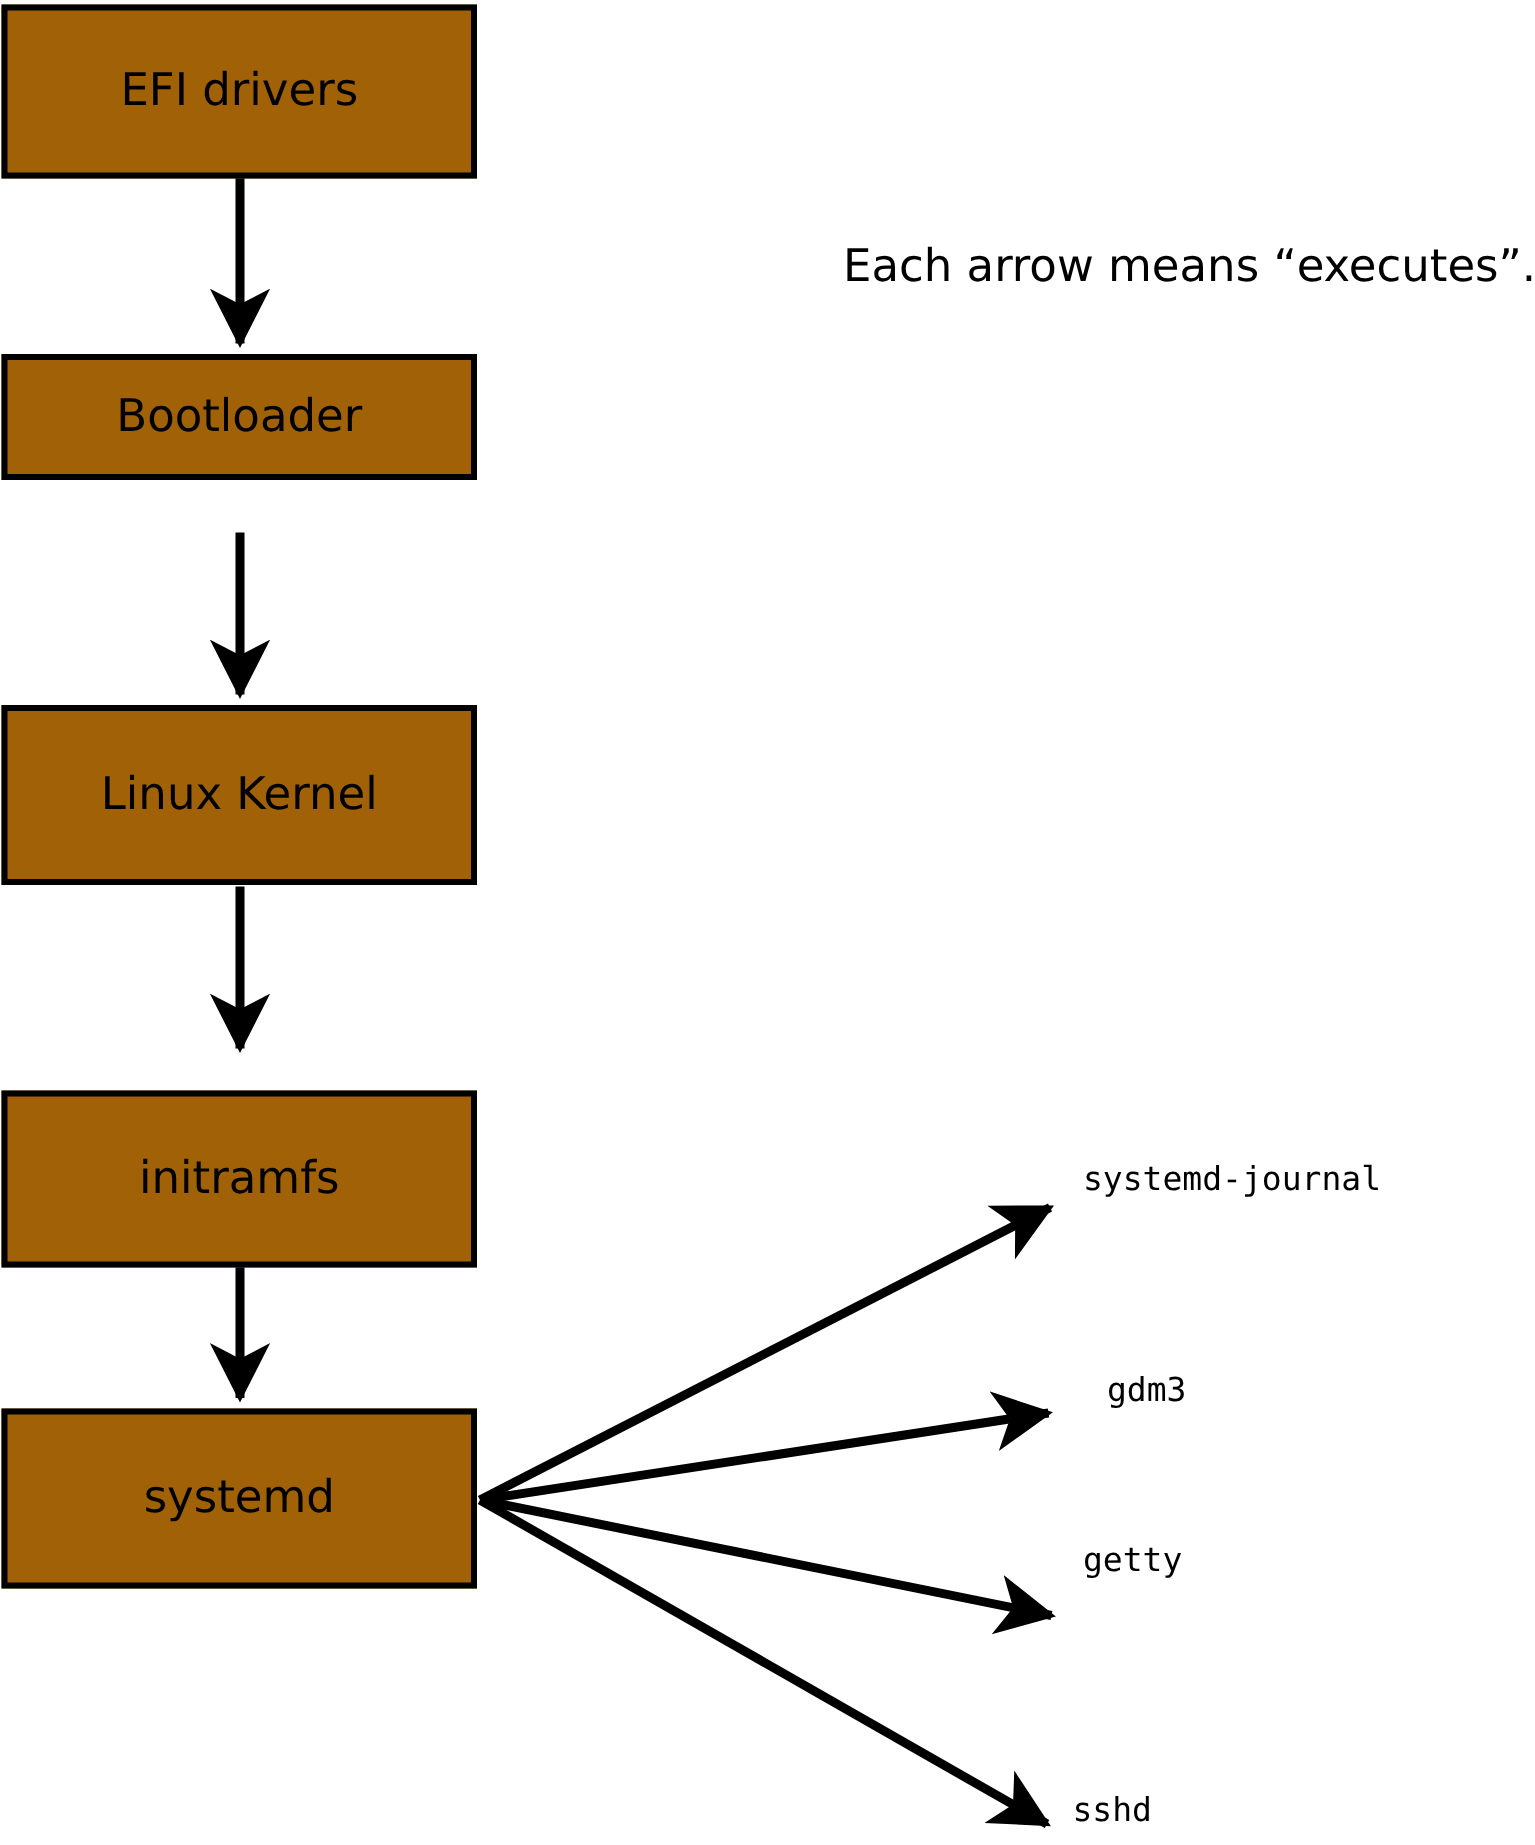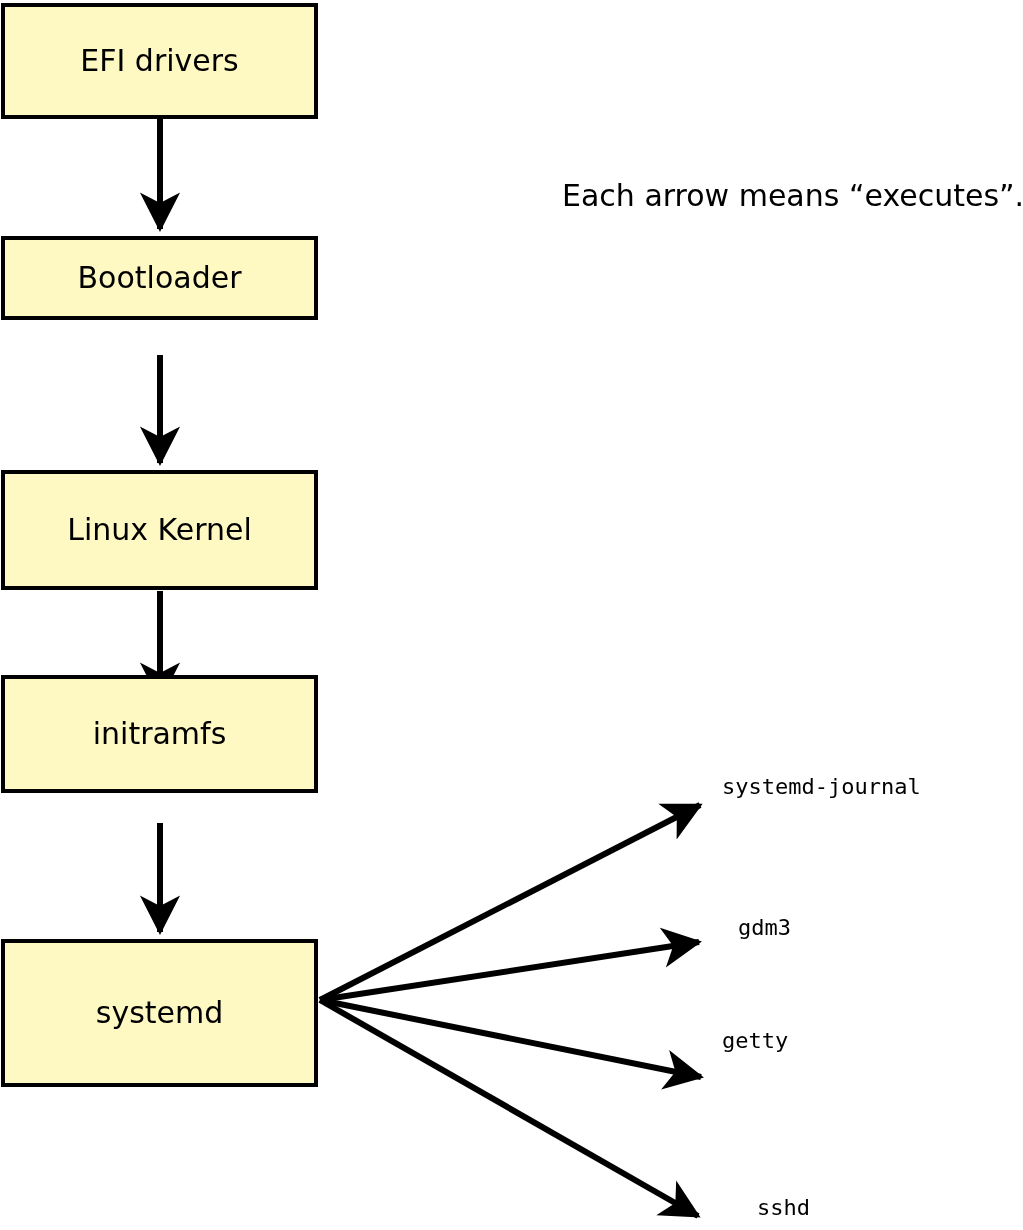--- a/index.html
+++ b/index.html
@@ -23,21 +23,21 @@
     position: absolute;
     left: 0;
     top: 0;
     width: 1023px;
     height: 1230px;
     pointer-events: none;
   }
   .node {
     position: absolute;
     box-sizing: border-box;
-    background: #fef9c3;
+    background: #a16207;
     border: 4px solid #000000;
     display: flex;
     align-items: center;
     justify-content: center;
   }
   .node-label {
     font-family: "DejaVu Sans", sans-serif;
     font-size: 30px;
     line-height: 1;
     color: #000000;
@@ -92,41 +92,41 @@
   </div>
 
   <div class="node" style="left:1px; top:236px; width:317px; height:84px;">
     <span class="node-label">Bootloader</span>
   </div>
 
   <div class="node" style="left:1px; top:470px; width:317px; height:120px;">
     <span class="node-label">Linux Kernel</span>
   </div>
 
-  <div class="node" style="left:1px; top:675px; width:317px; height:118px;">
+  <div class="node" style="left:1px; top:727px; width:317px; height:118px;">
     <span class="node-label">initramfs</span>
   </div>
 
-  <div class="node" style="left:1px; top:939px; width:317px; height:148px;">
+  <div class="node" style="left:1px; top:939px; width:317px; height:120px;">
     <span class="node-label">systemd</span>
   </div>
 
   <div class="leaf-label" style="left:722px; top:776px;">
     <span>systemd-journal</span>
   </div>
 
   <div class="leaf-label" style="left:738px; top:917px;">
     <span>gdm3</span>
   </div>
 
   <div class="leaf-label" style="left:722px; top:1030px;">
     <span>getty</span>
   </div>
 
-  <div class="leaf-label" style="left:715px; top:1197px;margin-left:42px;">
+  <div class="leaf-label" style="left:715px; top:1197px;">
     <span>sshd</span>
   </div>
 
-  <div class="legend" style="left:562px; top:181px;">
+  <div class="legend" style="left:562px; top:163px;">
     <span>Each arrow means “executes”.</span>
   </div>
 
 </div>
 
 </body></html>

